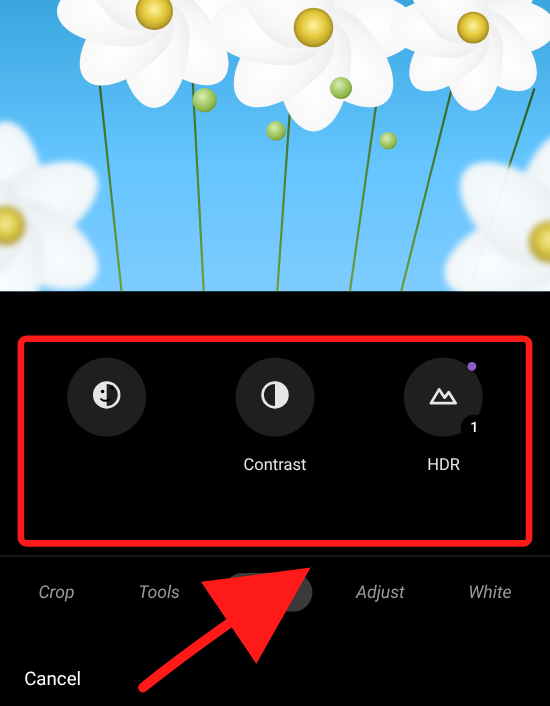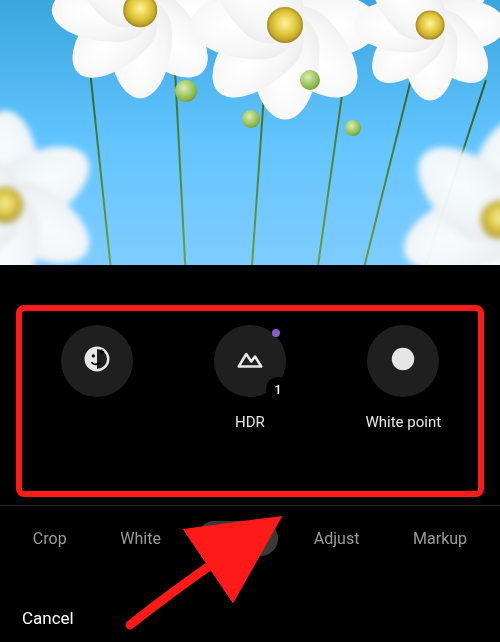--- a/index.html
+++ b/index.html
@@ -117,20 +117,21 @@
     background: #2a2a2a;
   }
   .tabs {
     position: absolute;
     left: 0; right: 0;
     top: 256px;
     display: flex;
     justify-content: space-around;
     align-items: center;
     padding: 0 6px;
+    font-style: italic;
   }
   .tab {
     color: #9a9a9a;
     font-size: 16px;
     padding: 8px 18px;
     border-radius: 22px;
   }
   .tab.active {
     background: #3a3a3a;
     color: #ffffff;
@@ -255,59 +256,60 @@
               <circle cx="12" cy="12" r="9" stroke="#e6e6e6" stroke-width="2"></circle>
               <path d="M12 3a9 9 0 0 0 0 18z" fill="#e6e6e6"></path>
               <circle cx="9" cy="9.5" r="1.3" fill="#000"></circle>
               <text x="14" y="9" font-size="7" fill="#000" font-weight="bold">+</text>
               <path d="M8 15c1.2 1.5 4 1.8 6 .2" stroke="#000" stroke-width="1.4" stroke-linecap="round" fill="none"></path>
             </svg>
         </span>
       </div>
     </div>
 
+    <div class="adjust-item">
+      <div class="adjust-circle">
+        <span>
+          <svg viewBox="0 0 24 24">
+              <circle cx="12" cy="12" r="9" stroke="#e6e6e6" stroke-width="2" fill="none"></circle>
+              <path d="M12 3a9 9 0 0 1 0 18z" fill="#e6e6e6"></path>
+            </svg>
+        </span>
+      </div>
+      <span>Contrast</span>
+    </div>
 
     <div class="adjust-item">
       <div class="adjust-circle">
         <div class="purple-dot"></div>
         <span>
           <svg viewBox="0 0 24 24" fill="none">
               <path d="M3 18l6-10 4 6 3-4 5 8z" stroke="#e6e6e6" stroke-width="2" stroke-linejoin="round"></path>
             </svg>
         </span>
         <div class="badge">
           <div class="badge-inner">
               <span>1</span>
             </div>
         </div>
       </div>
       <span>HDR</span>
     </div>
 
-    <div class="adjust-item">
-      <div class="adjust-circle">
-        <span>
-          <svg viewBox="0 0 24 24">
-              <circle cx="12" cy="12" r="9" fill="#e6e6e6"></circle>
-            </svg>
-        </span>
-      </div>
-      <span>White point</span>
-    </div>
 
   </div>
 
   <div class="divider"></div>
 
   <div class="tabs">
     <div class="tab">Crop</div>
-    <div class="tab">White</div>
+    <div class="tab">Tools</div>
     <div class="tab active">Adjust</div>
     <div class="tab">Adjust</div>
-    <div class="tab">Markup</div>
+    <div class="tab">White</div>
   </div>
 
   <div class="footer">
     <div class="cancel">Cancel</div>
   </div>
 
   <svg class="arrow" style="left:120px; top:250px; width:180px; height:120px;" viewBox="0 0 180 120">
     <defs>
       <marker id="ah" markerWidth="10" markerHeight="10" refX="7" refY="5" orient="auto">
         <path d="M0 0L10 5L0 10z" fill="#ff1a1a"></path>

